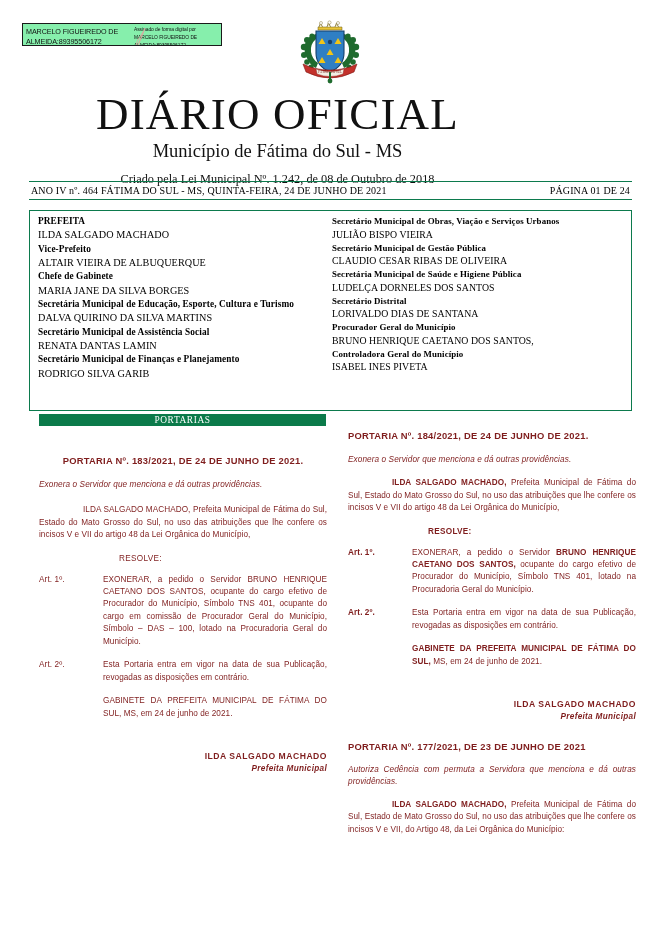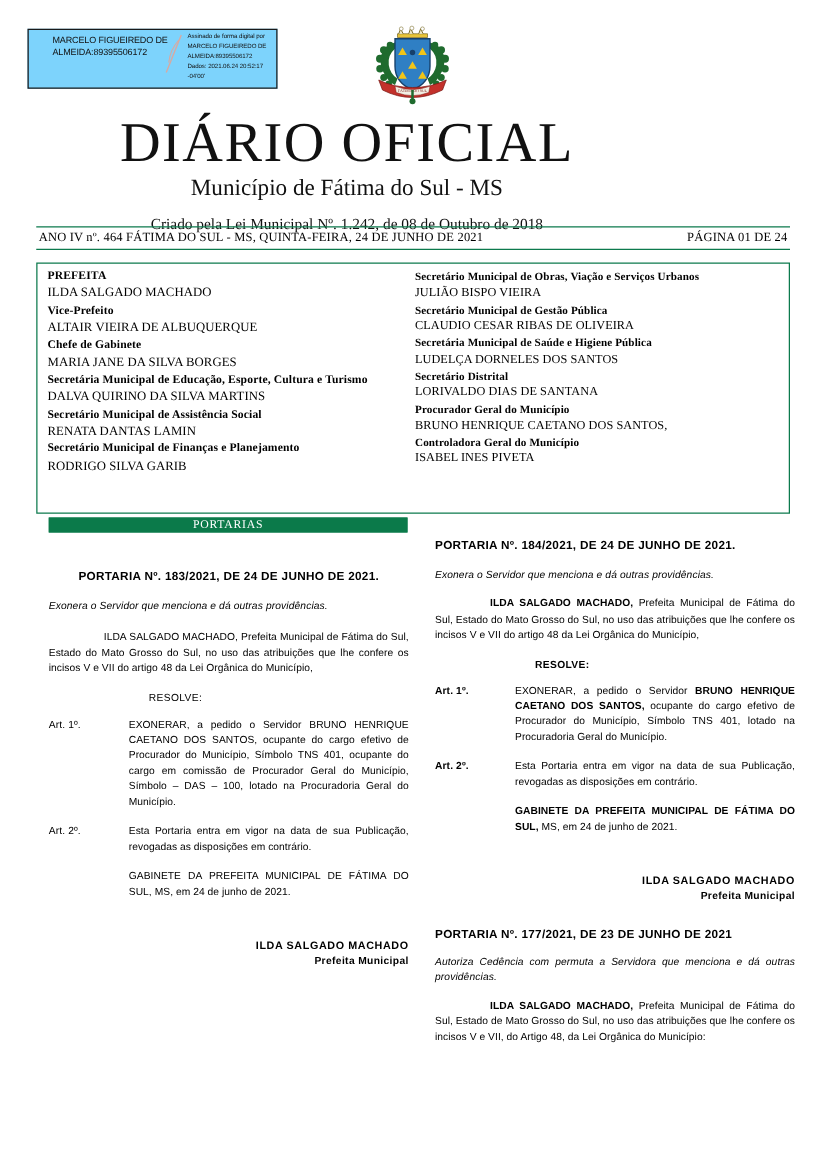--- a/index.html
+++ b/index.html
@@ -22,27 +22,26 @@
     background: #ffffff;
     box-sizing: border-box;
   }
 
   
   .sig-box {
     position: absolute;
     left: 22px;
     top: 23px;
     width: 200px;
-    height: 48px;
+    height: 23px;
     border: 1px solid #1a1a1a;
     box-sizing: border-box;
     display: flex;
     overflow: hidden;
-    background: #7dd3fc;
-    padding-left: 16px;
+    background: #86efac;
   }
   .sig-left {
     width: 108px;
     padding: 3px 2px 0 3px;
     font-family: "Liberation Sans", sans-serif;
     font-size: 7.2px;
     line-height: 1.45;
     letter-spacing: -0.1px;
     color: #111;
     box-sizing: border-box;
@@ -176,21 +175,21 @@
     height: 12px;
   }
   #bar-atos     { left: 39px; top: 414px; width: 287px; }
   #bar-portarias{ left: 39px; top: 414px; width: 287px; }
 
   
   .col {
     position: absolute;
     width: 288px;
     font-family: "Liberation Sans", sans-serif;
-    color: #000000;
+    color: #7f1d1d;
   }
   .col.left  { left: 39px;  top: 455px; }
   .col.right { left: 348px; top: 430px; }
 
   .port-title {
     font-family: "Liberation Sans", sans-serif;
     font-weight: bold;
     font-size: 9.4px;
     letter-spacing: 0.25px;
     text-align: center;
@@ -274,20 +273,21 @@
     font-weight: bold;
     font-size: 8.6px;
     letter-spacing: 0.5px;
     line-height: 1.5;
   }
   .assin-cargo {
     font-weight: bold;
     font-size: 8.2px;
     letter-spacing: 0.3px;
     line-height: 1.4;
+    font-style: italic;
   }
   b.n { font-weight: bold; }
 </style>
 </head>
 <body>
 
 <div class="page">
 
   <div class="sig-box">
     <div class="sig-left">

